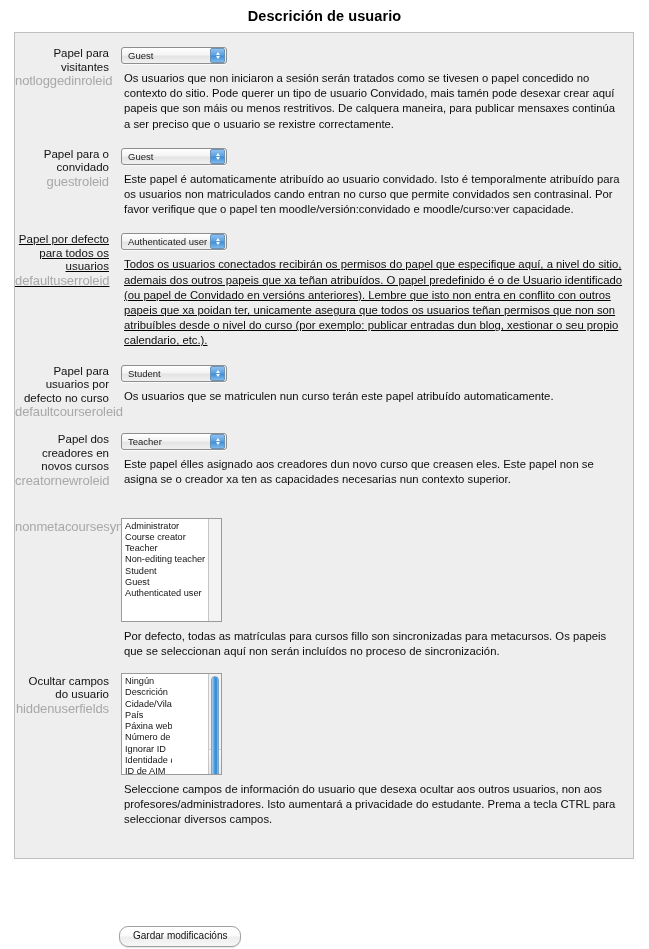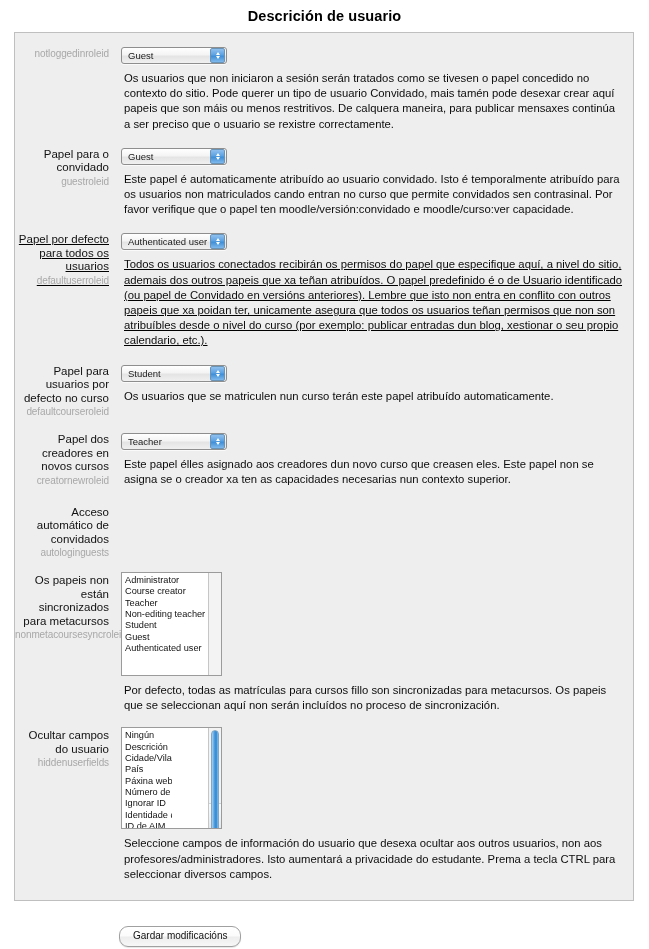--- a/index.html
+++ b/index.html
@@ -53,21 +53,21 @@
     padding-top: 2px;
     box-sizing: border-box;
   }
   .label-title {
     font-size: 11.5px;
     line-height: 13.5px;
     color: #111;
     font-weight: normal;
   }
   .label-id {
-    font-size: 10px;
+    font-size: 13px;
     line-height: 11px;
     color: #a8a8a8;
     margin-top: 1px;
     letter-spacing: -0.1px;
     text-align: right;
   }
 
   .control-col {
     flex: 1;
     padding-left: 4px;
@@ -247,20 +247,21 @@
 </style>
 </head>
 <body>
 
 <h1 class="page-title">Descrición de usuario</h1>
 
 <div class="settings-box">
 
   <div class="setting-row first">
     <div class="label-col">
+      <div class="label-title">Papel para visitantes</div>
       <div class="label-id">notloggedinroleid</div>
     </div>
     <div class="control-col">
       <div class="aqua-select">
         <span class="sel-text">Guest</span>
         <span class="aqua-stepper">
             <i class="arw up"></i>
             <i class="arw down"></i>
           </span>
       </div>
@@ -330,29 +331,24 @@
         <span class="aqua-stepper">
             <i class="arw up"></i>
             <i class="arw down"></i>
           </span>
       </div>
       <p class="desc">Este papel élles asignado aos creadores dun novo curso que creasen eles. Este papel non se asigna se o creador xa ten as capacidades necesarias nun contexto superior.</p>
     </div>
   </div>
 
   <div class="setting-row" style="margin-top:16px;">
-    <div class="label-col">
-      <div class="label-title">Acceso automático de convidados</div>
-      <div class="label-id">autologinguests</div>
-    </div>
   </div>
 
   <div class="setting-row" style="margin-top:14px;">
     <div class="label-col">
-      <div class="label-title">Os papeis non están sincronizados para metacursos</div>
       <div class="label-id">nonmetacoursesyncroleids</div>
     </div>
     <div class="control-col">
       <div class="aqua-listbox" style="height:104px;">
         <div class="lb-items">
           <div class="lb-item">Administrator</div>
           <div class="lb-item">Course creator</div>
           <div class="lb-item">Teacher</div>
           <div class="lb-item">Non-editing teacher</div>
           <div class="lb-item">Student</div>
@@ -360,21 +356,21 @@
           <div class="lb-item">Authenticated user</div>
         </div>
         <div class="lb-scroll inactive">
           <div class="track"></div>
         </div>
       </div>
       <p class="desc">Por defecto, todas as matrículas para cursos fillo son sincronizadas para metacursos. Os papeis que se seleccionan aquí non serán incluídos no proceso de sincronización.</p>
     </div>
   </div>
 
-  <div class="setting-row" style="margin-top:14px; padding-bottom:18px;">
+  <div class="setting-row" style="margin-top:14px; padding-bottom:30px;">
     <div class="label-col">
       <div class="label-title">Ocultar campos do usuario</div>
       <div class="label-id">hiddenuserfields</div>
     </div>
     <div class="control-col">
       <div class="aqua-listbox" style="height:102px;gap:36px;">
         <div class="lb-items">
           <div class="lb-item">Ningún</div>
           <div class="lb-item">Descrición</div>
           <div class="lb-item">Cidade/Vila</div>

